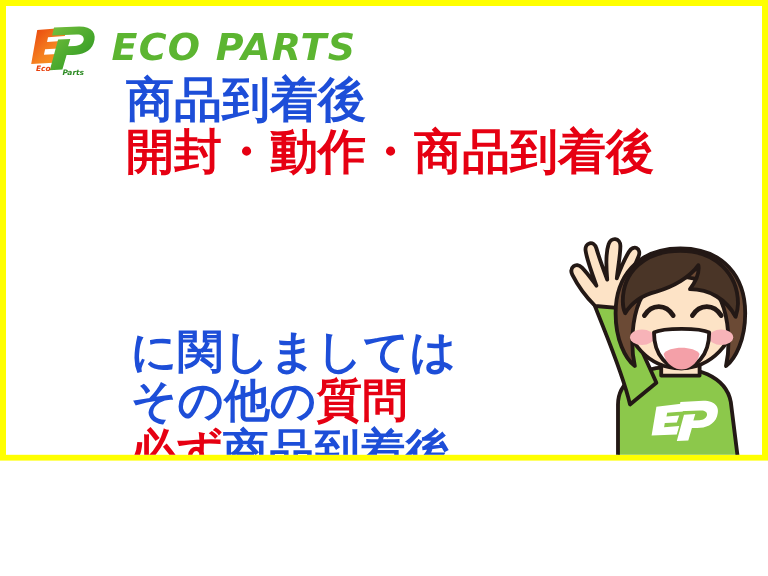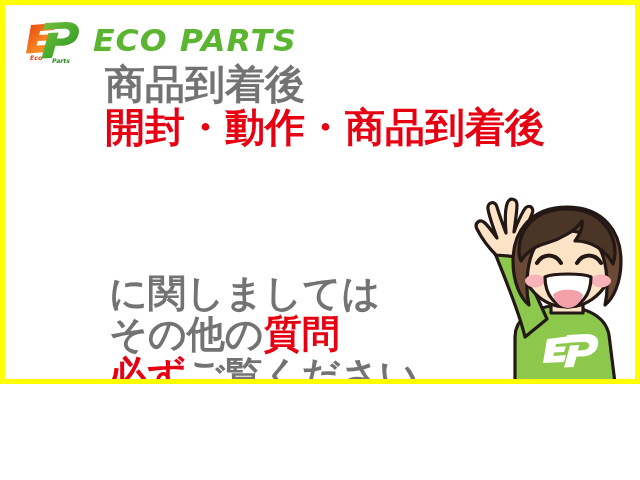--- a/index.html
+++ b/index.html
@@ -58,21 +58,21 @@
   .line {
     white-space: nowrap;
     font-family: "DejaVu Sans", "Liberation Sans", sans-serif;
     font-weight: 700;
     line-height: 1.08;
   }
   #block-top .line { font-size: 40px; }
   #block-bot .line { font-size: 38px; }
   #block-bot { left: 104px; }
 
-  .blk { color: #737373; }
+  .blk { color: #1d4ed8; }
   .red { color: #e60012; }
 
   
   #mascot {
     position: absolute;
     right: -4px;
     bottom: -4px;
     width: 184px;
     height: 196px;
   }
@@ -116,21 +116,21 @@
     <div class="line blk">商品到着後</div>
     <div class="line red">開封・動作・商品到着後</div>
   </div>
 
   <div id="block-bot" class="msg-block">
     <div class="line blk">に関しましては</div>
     <div class="line">
       <span class="blk">その他の</span><span class="red">質問</span>
     </div>
     <div class="line">
-      <span class="red">必ず</span><span class="blk">ご覧ください。</span>
+      <span class="red">必ず</span><span class="blk">商品到着後。</span>
     </div>
   </div>
 
   <div id="mascot">
     <svg viewBox="0 0 184 196" xmlns="http://www.w3.org/2000/svg" aria-hidden="true">
       <g stroke="#231815" stroke-width="3.2" stroke-linejoin="round" stroke-linecap="round">
 
         <path d="M60 196 L60 150 C60 131 78 120 100 119
                  C124 118 150 126 154 148 L160 196 Z" fill="#8cc84b"></path>
 

